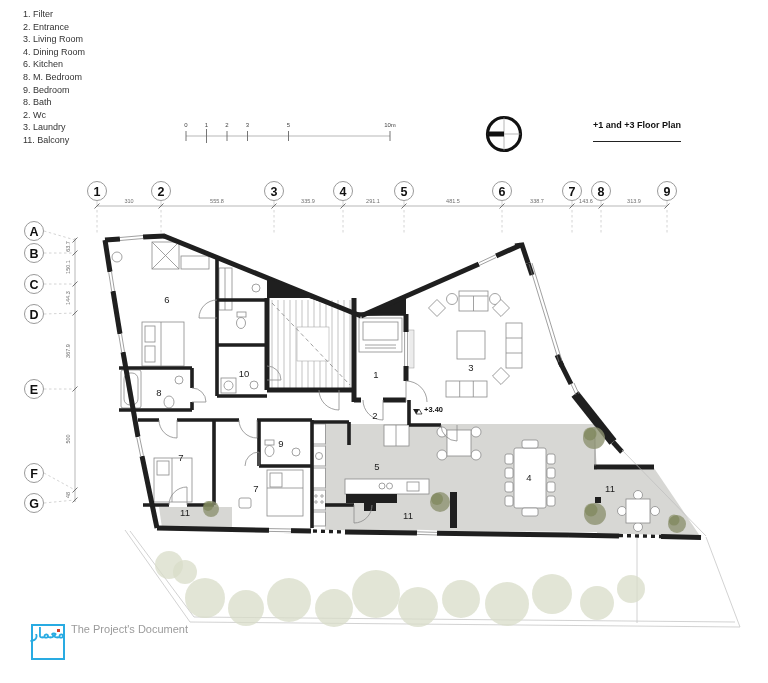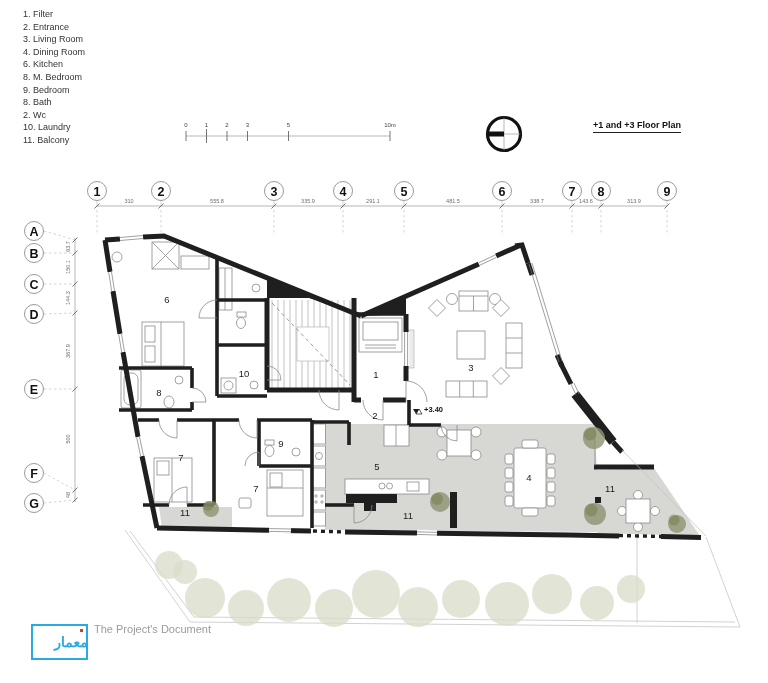--- a/index.html
+++ b/index.html
@@ -31,24 +31,24 @@
   .graybg{fill:#d7d7d4;stroke:none;}
   .tree1{fill:#8d9270;opacity:.8;}
   .tree2{fill:#76804f;opacity:.55;}
   .ftree{fill:#d8dcc8;opacity:.75;}
   .site{stroke:#c6c6c6;stroke-width:.8;fill:none;}
   .railing{stroke:#1f1f1f;stroke-width:3.4;stroke-dasharray:4 4;fill:none;}
   
   .legend{position:absolute;left:14px;top:8px;margin:0;padding:0;list-style:none;}
   .legend li{font-size:9px;color:#333;line-height:12.6px;white-space:nowrap;}
   .plan-title{position:absolute;left:584px;top:120px;font-size:9px;font-weight:700;color:#111;
-              border-bottom:1px solid #222;padding-bottom:2px;white-space:nowrap;}
+              border-bottom:1px solid #222;padding-bottom:11px;white-space:nowrap;}
   .wm{position:absolute;left:22px;top:624px;display:flex;align-items:flex-start;}
   .wm-logo{width:30px;height:32px;border:2px solid #29abe2;background:#fff;display:flex;
-           align-items:center;justify-content:center;position:relative;padding-left:23px;}
+           justify-content:center;position:relative;}
   .wm-logo .cal{color:#29abe2;font-size:14px;font-weight:700;line-height:1;}
   .wm-logo .red{position:absolute;right:3px;top:3px;width:3px;height:3px;background:#d43d2a;}
   .wm-text{margin-left:6px;}
   .wm-site{color:#29abe2;font-size:11px;font-weight:700;line-height:13px;}
   .wm-courtesy{color:#707070;font-size:10px;line-height:13px;}
   .wm-doc{color:#9b9b9b;font-size:11px;line-height:11px;}
 </style>
 </head>
 <body>
 
@@ -57,21 +57,21 @@
   <ul class="legend">
     <li>1. Filter</li>
     <li>2. Entrance</li>
     <li>3. Living Room</li>
     <li>4. Dining Room</li>
     <li>6. Kitchen</li>
     <li>8. M. Bedroom</li>
     <li>9. Bedroom</li>
     <li>8. Bath</li>
     <li>2. Wc</li>
-    <li>10. Laundry</li>
+    <li>3. Laundry</li>
     <li>11. Balcony</li>
   </ul>
 
   <div class="plan-title">+1 and +3 Floor Plan</div>
 
   <svg id="planSvg" width="768" height="683" viewBox="0 0 768 683">
 
     <g>
       <path class="site" d="M116,530 L181,622 L731,627 L697,537"></path>
       <path class="site" d="M121,531 L185,617 L726,622"></path>

